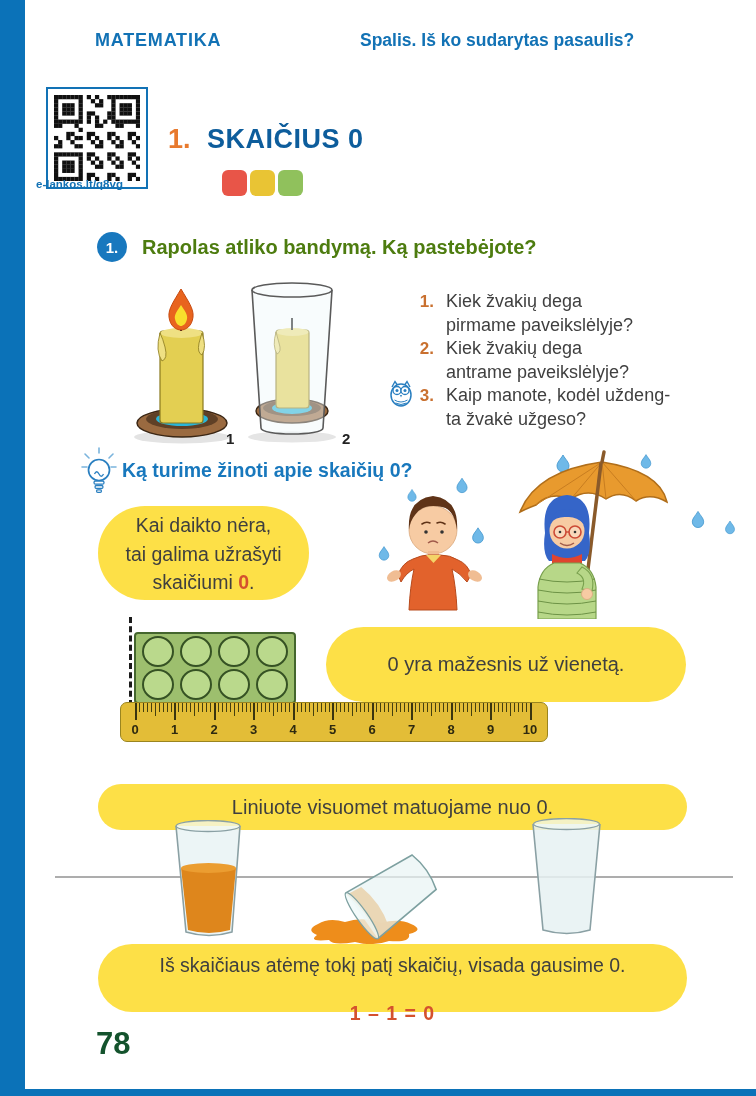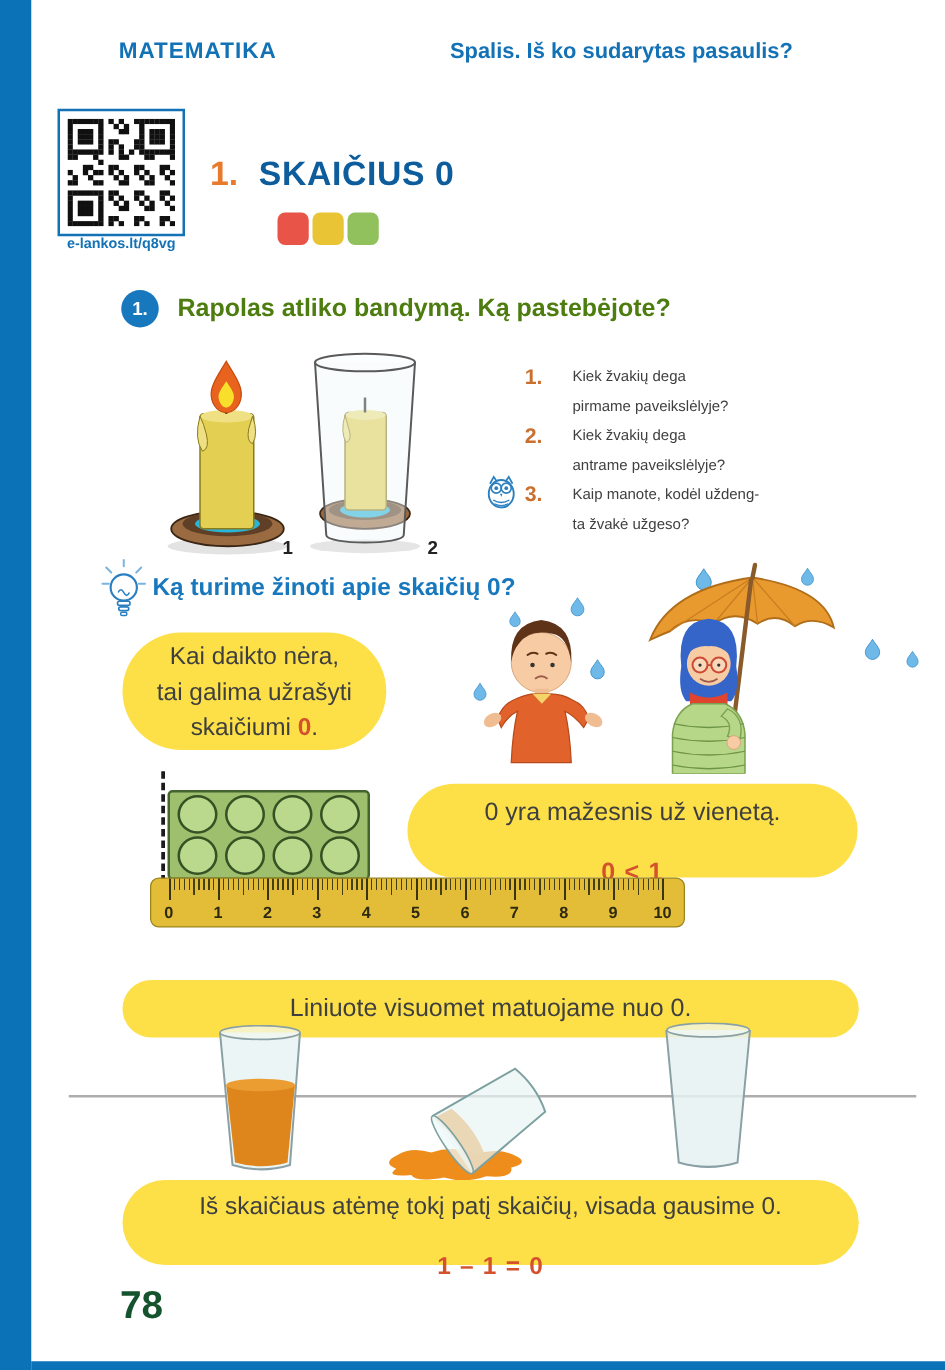--- a/index.html
+++ b/index.html
@@ -8,43 +8,43 @@
   .page { position: relative; width: 756px; height: 1096px; background:#fff; overflow: hidden; }
   .abs { position: absolute; }
 
   .left-bar { left:0; top:0; width:25px; height:1096px; background:#0b72b8; }
   .bottom-bar { left:25px; top:1089px; width:731px; height:7px; background:#0b72b8; }
 
   .header-title { left:95px; top:30px; font-size:18px; font-weight:bold; letter-spacing:0.8px; color:#1272b5; }
   .header-subtitle { left:360px; top:30px; font-size:17.5px; font-weight:600; color:#1272b5; }
 
   .qr-box { left:46px; top:87px; width:102px; height:102px; border:2px solid #1272b5; background:#fff; padding:6px; }
-  .qr-label { left:36px; top:189px; width:122px; text-align:center; font-size:11.5px; font-weight:bold; color:#1272b5; }
+  .qr-label { left:36px; top:178px; width:122px; text-align:left; font-size:11.5px; font-weight:bold; color:#1272b5; }
 
   .lesson-num { left:168px; top:124px; font-size:27px; font-weight:bold; color:#e87a2e; }
   .lesson-title { left:207px; top:124px; font-size:27px; font-weight:bold; color:#0d5d9c; letter-spacing:0.5px; }
   .squares { left:222px; top:170px; display:flex; gap:3px; }
   .sq { width:25px; height:26px; border-radius:6px; }
 
   .ex-circle { left:97px; top:232px; width:30px; height:30px; border-radius:50%; background:#1878be;
                color:#fff; font-size:15px; font-weight:bold; display:flex; align-items:center; justify-content:center; }
   .ex-text { left:142px; top:236px; font-size:20px; color:#4d7c0f;font-weight:bold; }
 
   .fig-label { font-size:15px; font-weight:bold; color:#222; }
 
   .questions { left:388px; top:290px; width:300px; }
   .q-item { display:flex; margin-bottom:0; }
   .q-num { width:46px; text-align:right; font-size:17px; font-weight:bold; color:#c9702f; line-height:23.5px; flex:none; }
-  .q-text { margin-left:24px; font-size:12px; color:#3f3f3f; line-height:23.5px; }
+  .q-text { margin-left:12px; font-size:18px; color:#3f3f3f; line-height:23.5px; }
 
   .know-heading { left:122px; top:459px; font-size:19.5px; font-weight:bold; color:#1878bd; }
 
   .bubble { background:#fde047; color:#3f3f3f; text-align:center; }
   .bubble1 { left:98px; top:506px; width:211px; height:94px; border-radius:48px; font-size:19.5px; line-height:28.5px; padding-top:5px; }
-  .bubble2 { left:326px; top:627px; width:360px; height:75px; border-radius:38px; font-size:20px; line-height:28px; padding-top:9px; }
+  .bubble2 { left:326px; top:627px; width:360px; height:75px; border-radius:38px; font-size:20px; line-height:28px; padding-top:23px; }
   .bubble3 { left:98px; top:766px; width:589px; height:46px; border-radius:24px; font-size:20px; line-height:46px;margin-top:18px; }
   .bubble4 { left:98px; top:944px; width:589px; height:68px; border-radius:34px; font-size:19.5px; line-height:28px; padding-top:7px; }
   .hl { color:#d4512e; font-weight:bold; }
   .formula { color:#d4512e; font-weight:bold; letter-spacing:1px;margin-top:20px; }
 
   .numicon { left:134px; top:632px; width:162px; height:72px; background:#9dbf6e; border:2px solid #44662e; border-radius:4px;
              display:grid; grid-template-columns:repeat(4,1fr); place-items:center; padding:1px 3px; }
   .hole { width:32px; height:31px; border-radius:50%; background:#bad98c; border:2px solid #365224; }
   .dash-line { left:129px; top:617px; height:89px; width:0; border-left:3px dashed #1b1b1b; }
 

